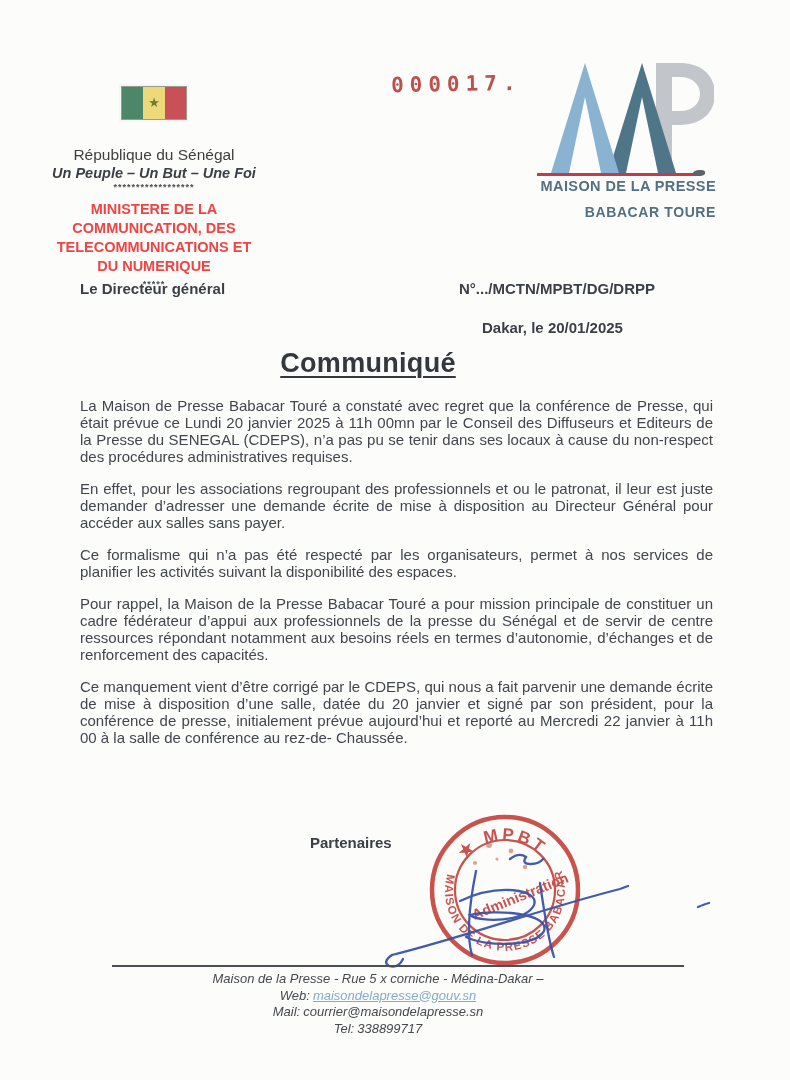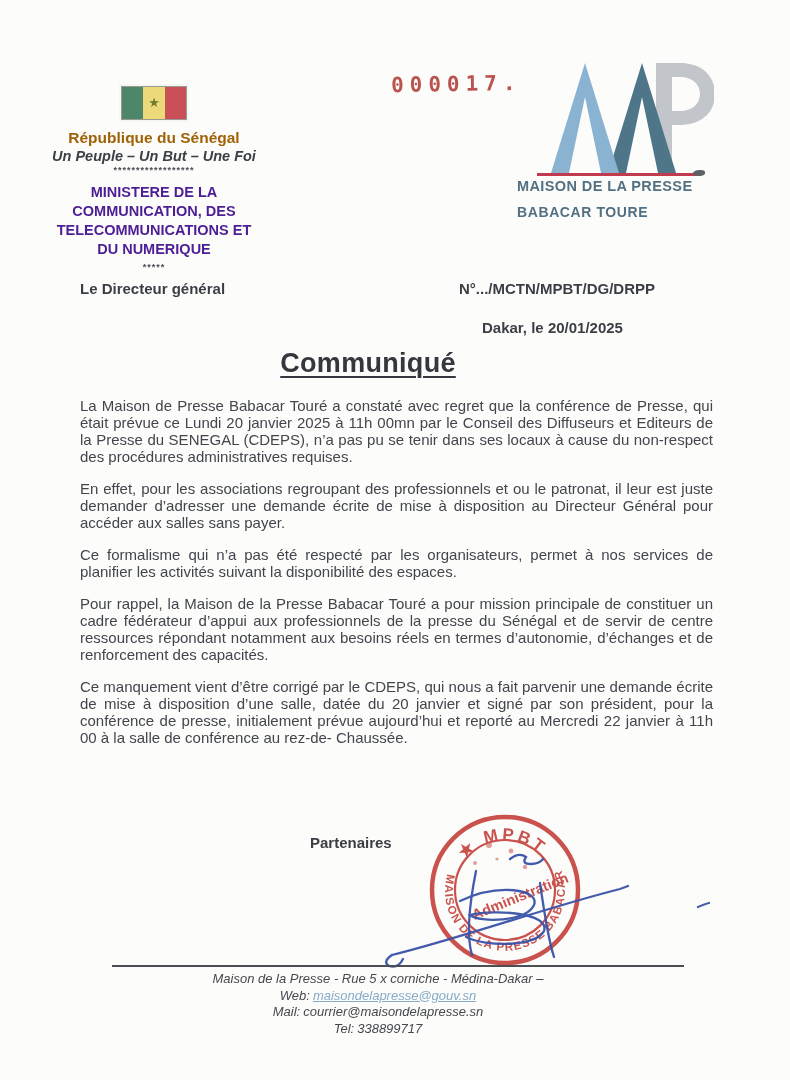--- a/index.html
+++ b/index.html
@@ -11,35 +11,35 @@
   }
   
   .header-left{position:absolute;left:34px;top:86px;width:240px;text-align:center;}
   .flag{display:inline-block;width:64px;height:32px;border:1px solid #9a9a92;position:relative;box-shadow:0 0 0 2px #f6f6f3;}
   .flag .stripe{position:absolute;top:0;bottom:0;width:33.33%;}
   .flag .green{left:0;background:#4d8668;}
   .flag .yellow{left:33.33%;background:#ecd979;}
   .flag .red{left:66.66%;background:#c94f58;}
   .flag .star{position:absolute;left:0;right:0;top:50%;transform:translateY(-54%);
     text-align:center;font-size:13px;color:#6f7a2e;line-height:1;}
-  .republic{margin-top:5px;font-size:15.5px;font-weight:bold;color:#a16207;}
+  .republic{margin-top:22px;font-size:15.5px;font-weight:normal;color:#404040;}
   .motto{font-size:14.5px;font-weight:bold;font-style:italic;color:#3c4046;margin-top:1px;}
   .stars-top{font-size:9px;font-weight:bold;letter-spacing:1px;color:#4a4d52;margin-top:1px;}
-  .ministry{margin-top:8px;font-size:14.5px;font-weight:bold;line-height:19px;color:#4c1d95;}
+  .ministry{margin-top:8px;font-size:14.5px;font-weight:bold;line-height:19px;color:#ef4444;}
   .ministry span{display:block;}
   .stars-bottom{font-size:9px;font-weight:bold;letter-spacing:1px;color:#4a4d52;margin-top:3px;}
   
   .stamp-number{position:absolute;left:391px;top:72px;
     font-family:"DejaVu Sans Mono",monospace;font-weight:bold;font-size:21px;
     letter-spacing:6px;color:#b5443f;transform:rotate(-1deg);opacity:.92;}
   .logo-svg{position:absolute;left:538px;top:61px;}
   .logo-rule{position:absolute;left:537px;top:173px;width:164px;height:2.5px;background:#c13a4e;}
   .logo-rule .pen-mark{position:absolute;right:-4px;top:-3px;width:12px;height:6px;
     background:#5e6166;border-radius:60% 40% 50% 50%;}
-  .org-name{position:absolute;left:517px;top:178px;width:222px;text-align:left;
+  .org-name{position:absolute;left:494px;top:178px;width:222px;text-align:right;
     color:#527082;font-weight:bold;}
   .org-line1{font-size:14.5px;letter-spacing:.4px;}
   .org-line2{font-size:14px;letter-spacing:.6px;margin-top:10px;}
   
   .sender-title{position:absolute;left:80px;top:280px;font-size:15px;font-weight:bold;color:#3b3f45;}
   .reference{position:absolute;left:459px;top:280px;font-size:15px;font-weight:bold;color:#3b3f45;}
   .dateline{position:absolute;left:482px;top:319px;font-size:15px;font-weight:bold;color:#3b3f45;}
   
   .doc-title{position:absolute;left:0;top:348px;width:736px;text-align:center;}
   .doc-title span{font-size:27px;font-weight:bold;color:#34383e;

